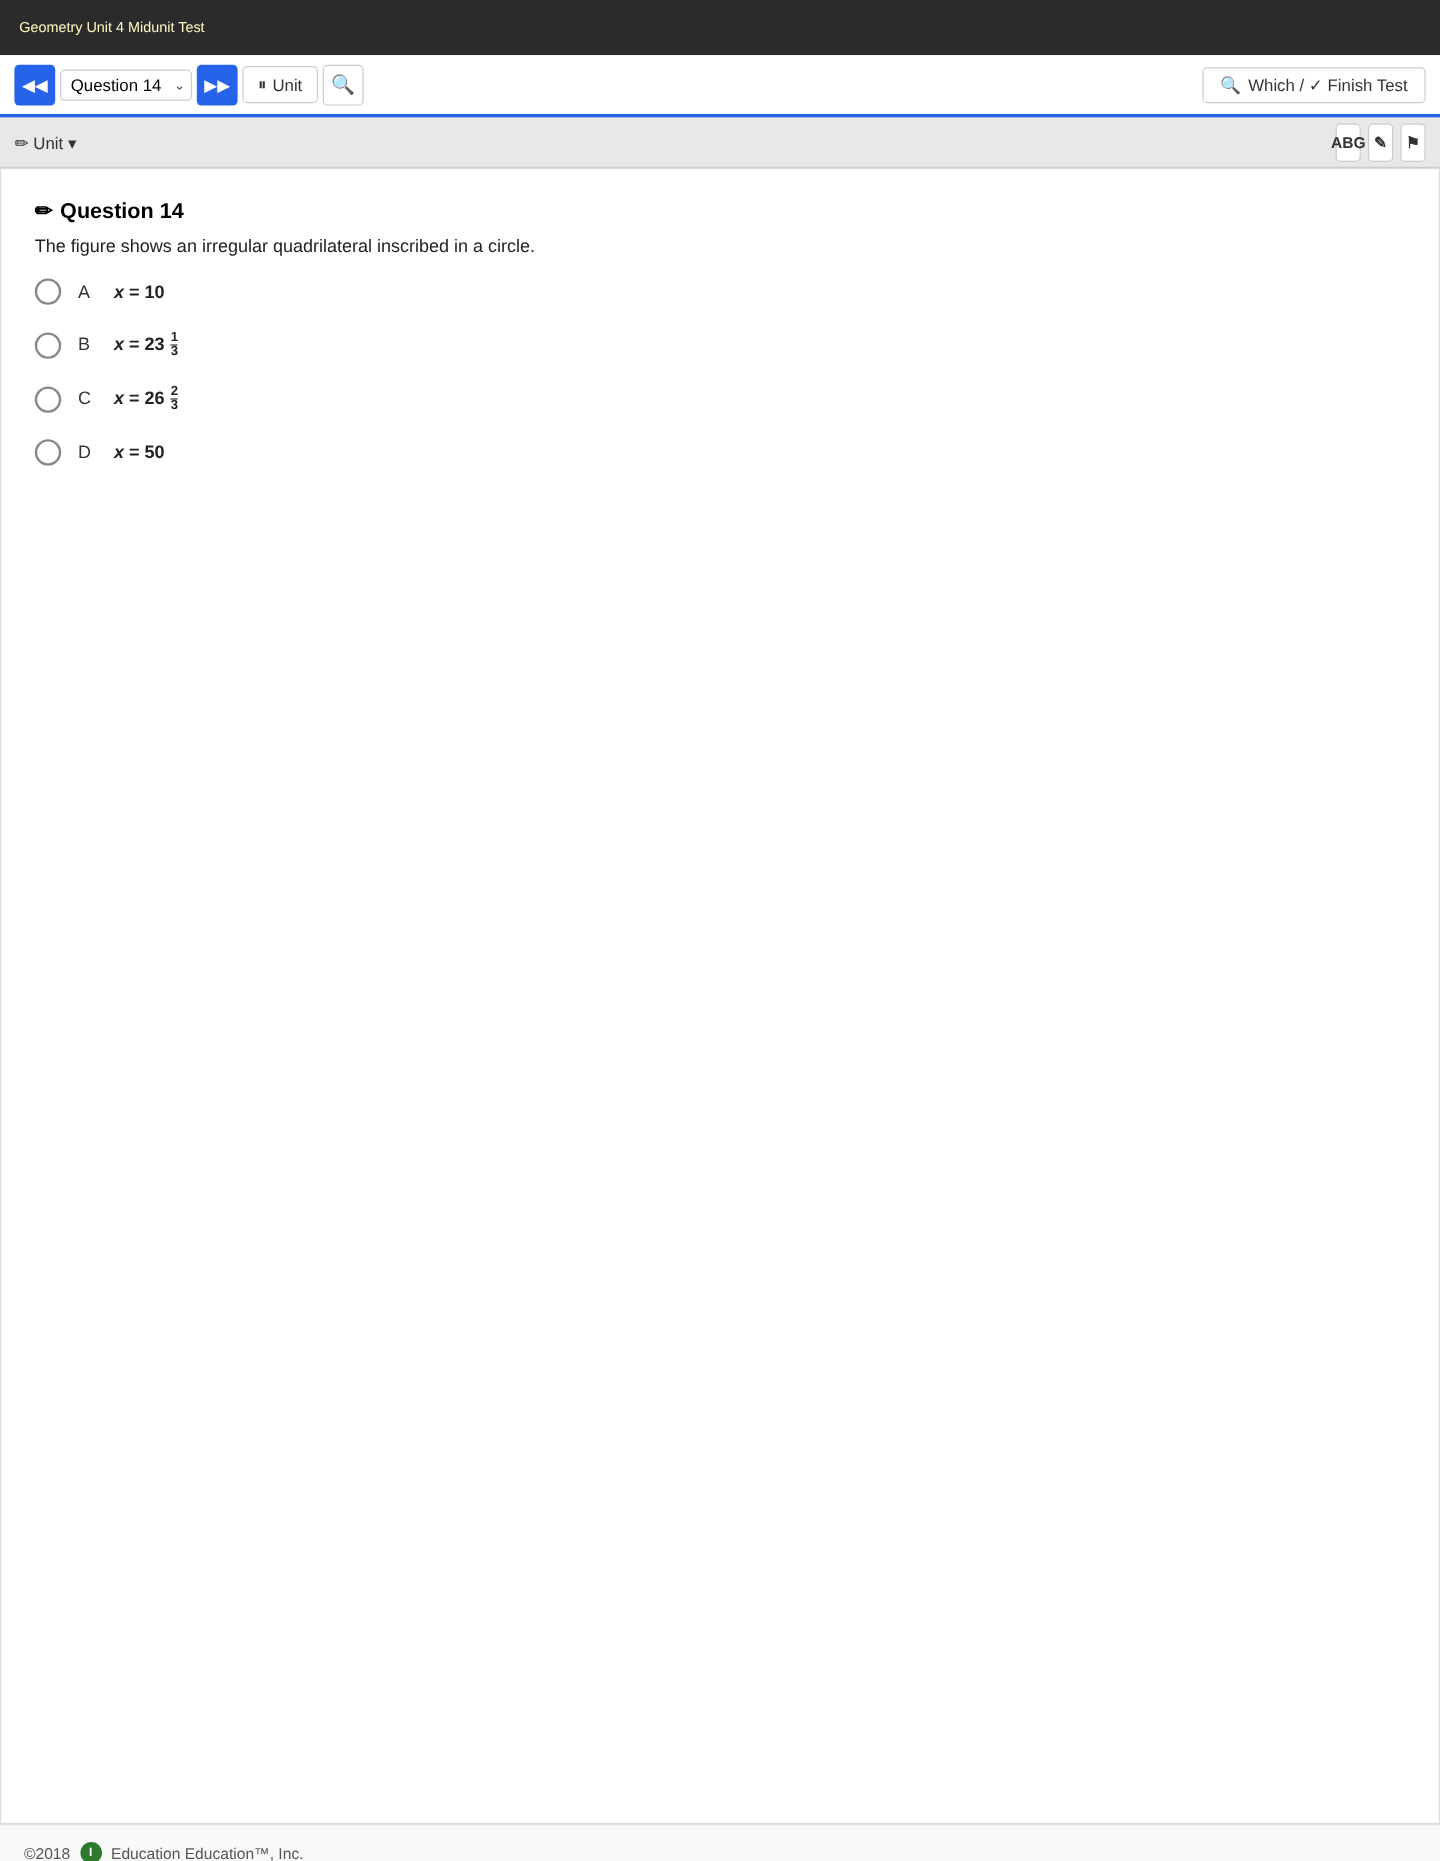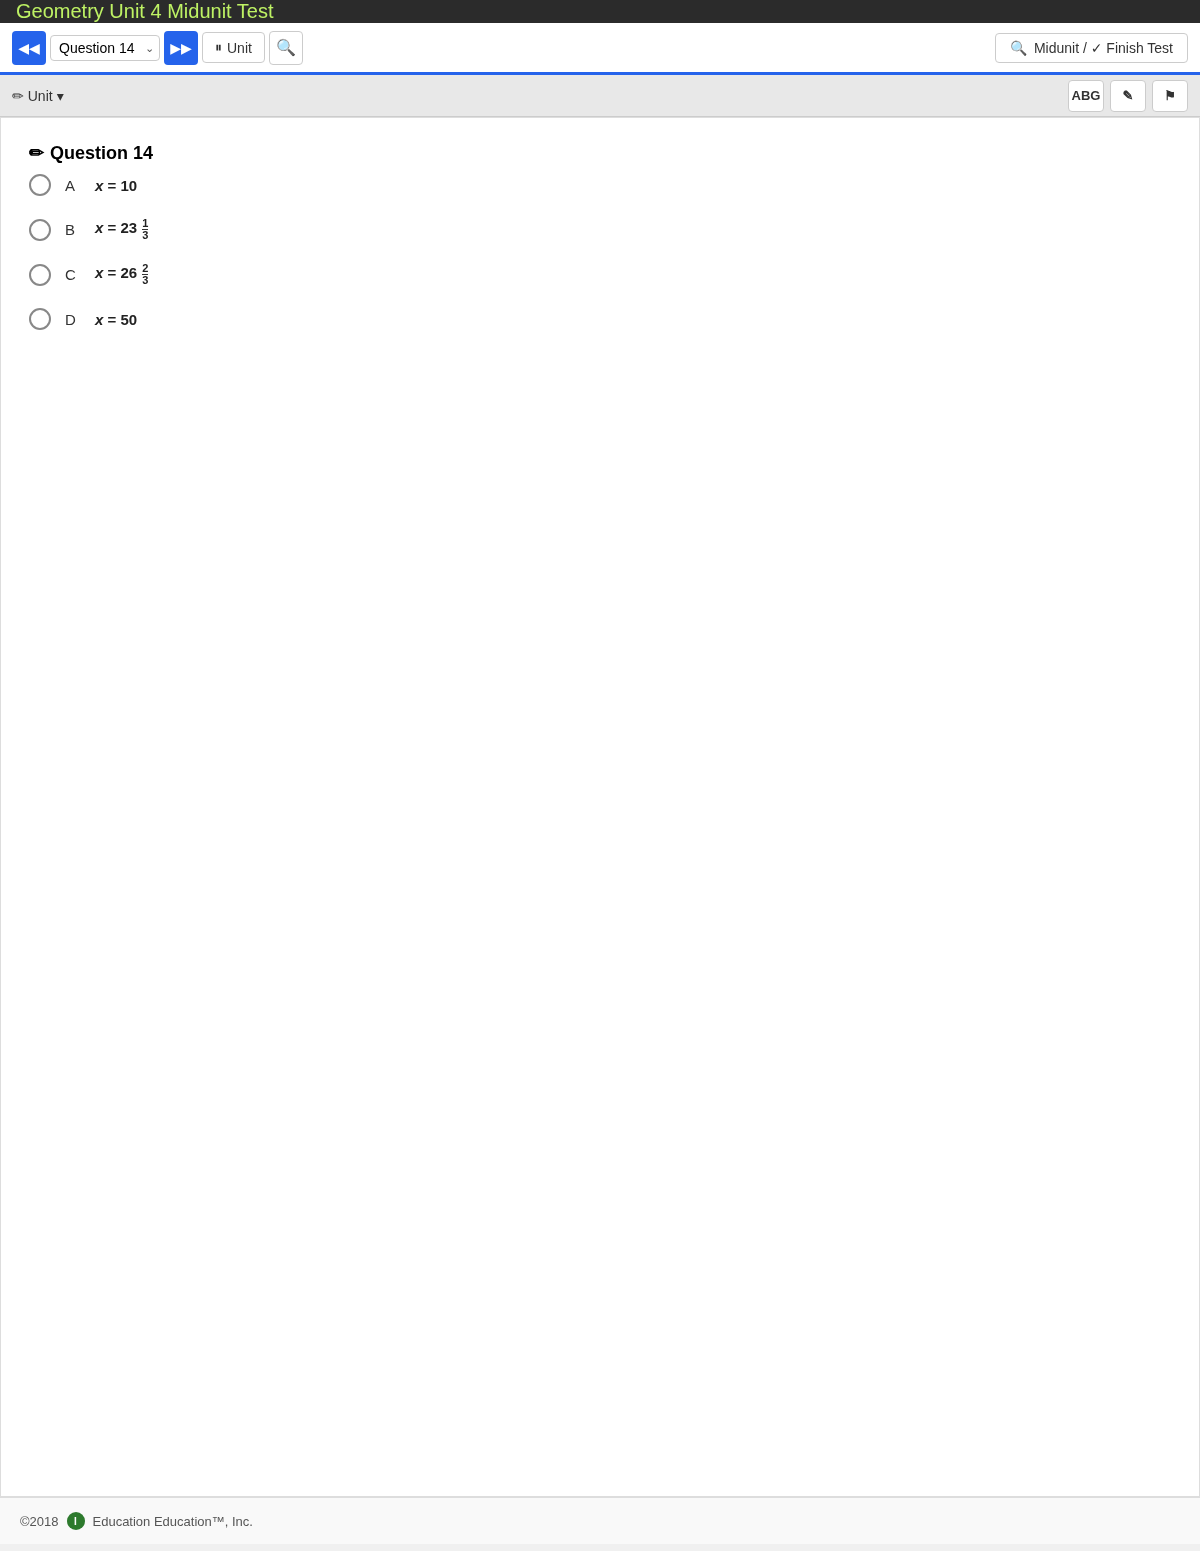--- a/index.html
+++ b/index.html
@@ -1,23 +1,23 @@
 <!DOCTYPE html>
 <html><head>
   <meta charset="utf-8">
   <style>
     * { box-sizing: border-box; margin: 0; padding: 0; }
     body { font-family: Arial, Helvetica, sans-serif; font-size: 15px; background: #f0f0f0; }
 
     
     #top-bar {
       background: #2b2b2b;
-      color: #bef264;
-      padding: 0 16px;
-      font-size: 20px;
+      color: #fef9c3;
+      padding: 16px 16px;
+      font-size: 12px;
       font-weight: 500;
     }
 
     
     #nav-bar {
       background: #fff;
       border-bottom: 3px solid #2563eb;
       display: flex;
       align-items: center;
       padding: 0 12px;
@@ -126,21 +126,21 @@
     .toolbar-right {
       margin-left: auto;
       display: flex;
       gap: 6px;
       align-items: center;
     }
     .toolbar-icon-btn {
       background: #fff;
       border: 1px solid #ccc;
       border-radius: 4px;
-      width: 36px;
+      width: 21px;
       height: 32px;
       cursor: pointer;
       font-size: 13px;
       font-weight: bold;
       display: flex;
       align-items: center;
       justify-content: center;
       color: #333;
     }
 
@@ -253,21 +253,21 @@
   </button>
   <button id="pause-btn">
     <span>⏸</span>
     <span>Unit</span>
   </button>
   <button id="search-btn">
     <span>🔍</span>
   </button>
   <button id="review-finish-btn">
     <span>🔍</span>
-    <span>Midunit / ✓ Finish Test</span>
+    <span>Which / ✓ Finish Test</span>
   </button>
 </div>
 
 <div id="toolbar">
   <button id="tools-btn">
     <span>✏</span>
     <span>Unit</span>
     <span>▾</span>
   </button>
   <div class="toolbar-right">
@@ -283,20 +283,21 @@
   </div>
 </div>
 
 <div id="main-content">
 
   <div id="question-title">
     <span>✏</span>
     <span>Question 14</span>
   </div>
 
+  <div id="question-description">The figure shows an irregular quadrilateral inscribed in a circle.</div>
 
 
 
   <div id="answer-choices">
 
     <div class="answer-choice">
       <div class="radio-circle"></div>
       <span class="choice-letter">A</span>
       <span class="choice-text"><em>x</em> = 10</span>
     </div>

